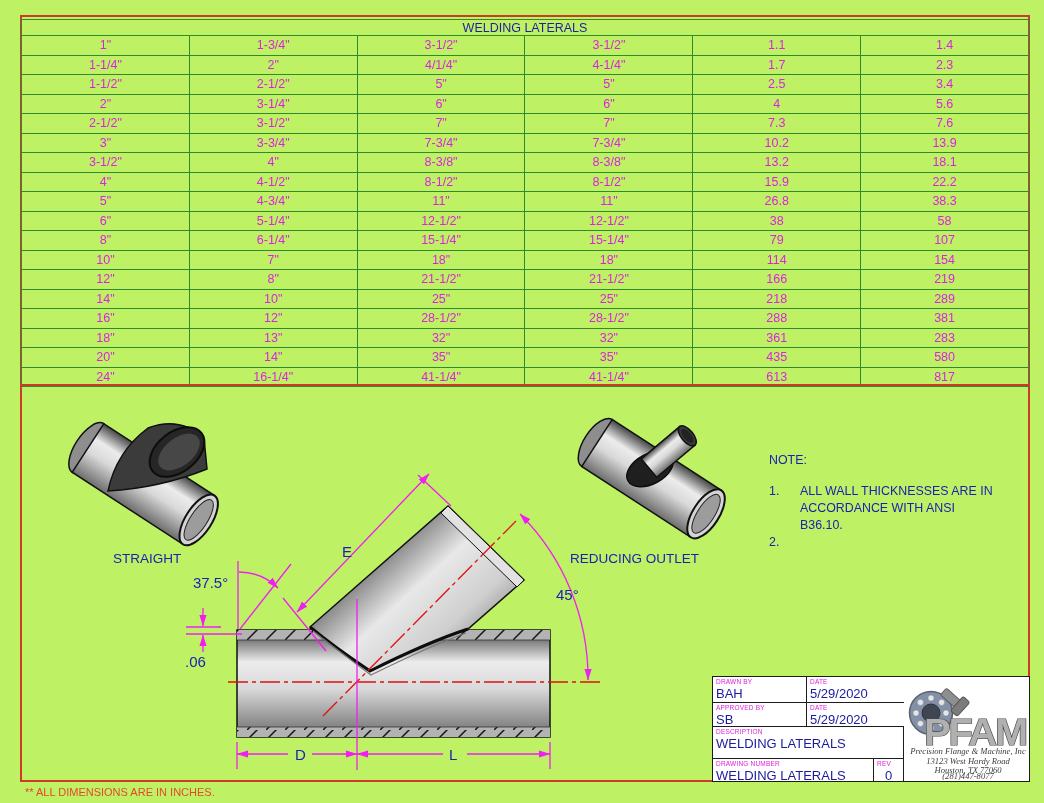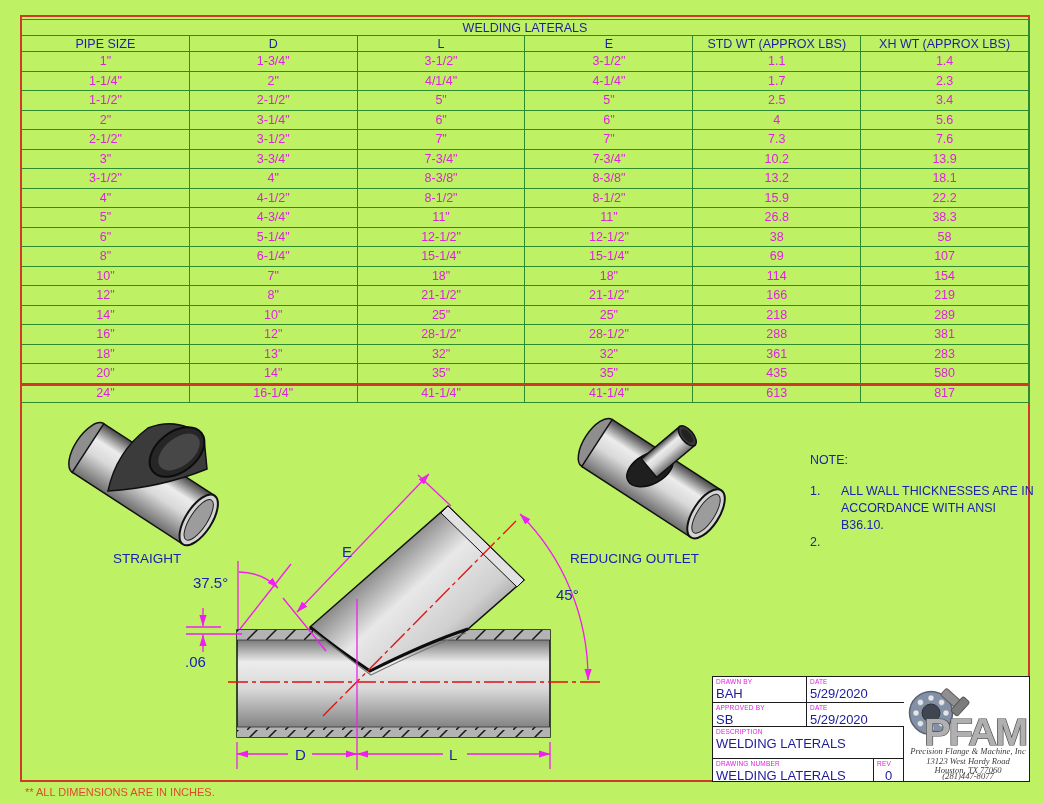--- a/index.html
+++ b/index.html
@@ -14,21 +14,21 @@
   
   table.spec { position:absolute; left:21px; top:19px; width:1008px;
                border-collapse:collapse; table-layout:fixed; }
   .spec td { border:1.4px solid #2e8b2e; padding:0; text-align:center;
              vertical-align:middle; white-space:nowrap; overflow:hidden; }
   .spec .title-row td { height:15px; font-size:12.5px; color:#1f1f9e; }
   .spec .head-row td  { height:15px; font-size:12.5px; color:#1f1f9e; }
   .spec tbody td { height:18.5px; font-size:12.5px; color:#dd22dd; }
 
   
-  .notes { position:absolute; left:810px; top:452px; width:230px;
+  .notes { position:absolute; left:769px; top:452px; width:230px;
            color:#2020b0; font-size:12.4px; line-height:17px; }
   .notes .heading { margin:0 0 14px 0; }
   .note-item { display:flex; }
   .note-num { flex:0 0 31px; }
   .note-text { width:199px; }
 
   
   .titleblock { position:absolute; left:712px; top:676px; width:318px; height:106px;
                 display:grid; grid-template-columns:94px 67px 30px 1fr;
                 grid-template-rows:26px 24px 32px 1fr;
@@ -53,28 +53,20 @@
 
 <div class="page">
 
   <div class="frame"></div>
 
   <table class="spec">
     <thead>
       <tr class="title-row">
         <td colspan="6">WELDING LATERALS</td>
       </tr>
-      <tr class="head-row">
-        <td>PIPE SIZE</td>
-        <td>D</td>
-        <td>L</td>
-        <td>E</td>
-        <td>STD WT (APPROX LBS)</td>
-        <td>XH WT (APPROX LBS)</td>
-      </tr>
     </thead>
     <tbody>
         <tr>
           <td>1"</td>
           <td>1-3/4"</td>
           <td>3-1/2"</td>
           <td>3-1/2"</td>
           <td>1.1</td>
           <td>1.4</td>
         </tr>
@@ -148,21 +140,21 @@
           <td>12-1/2"</td>
           <td>12-1/2"</td>
           <td>38</td>
           <td>58</td>
         </tr>
         <tr>
           <td>8"</td>
           <td>6-1/4"</td>
           <td>15-1/4"</td>
           <td>15-1/4"</td>
-          <td>69</td>
+          <td>79</td>
           <td>107</td>
         </tr>
         <tr>
           <td>10"</td>
           <td>7"</td>
           <td>18"</td>
           <td>18"</td>
           <td>114</td>
           <td>154</td>
         </tr>

